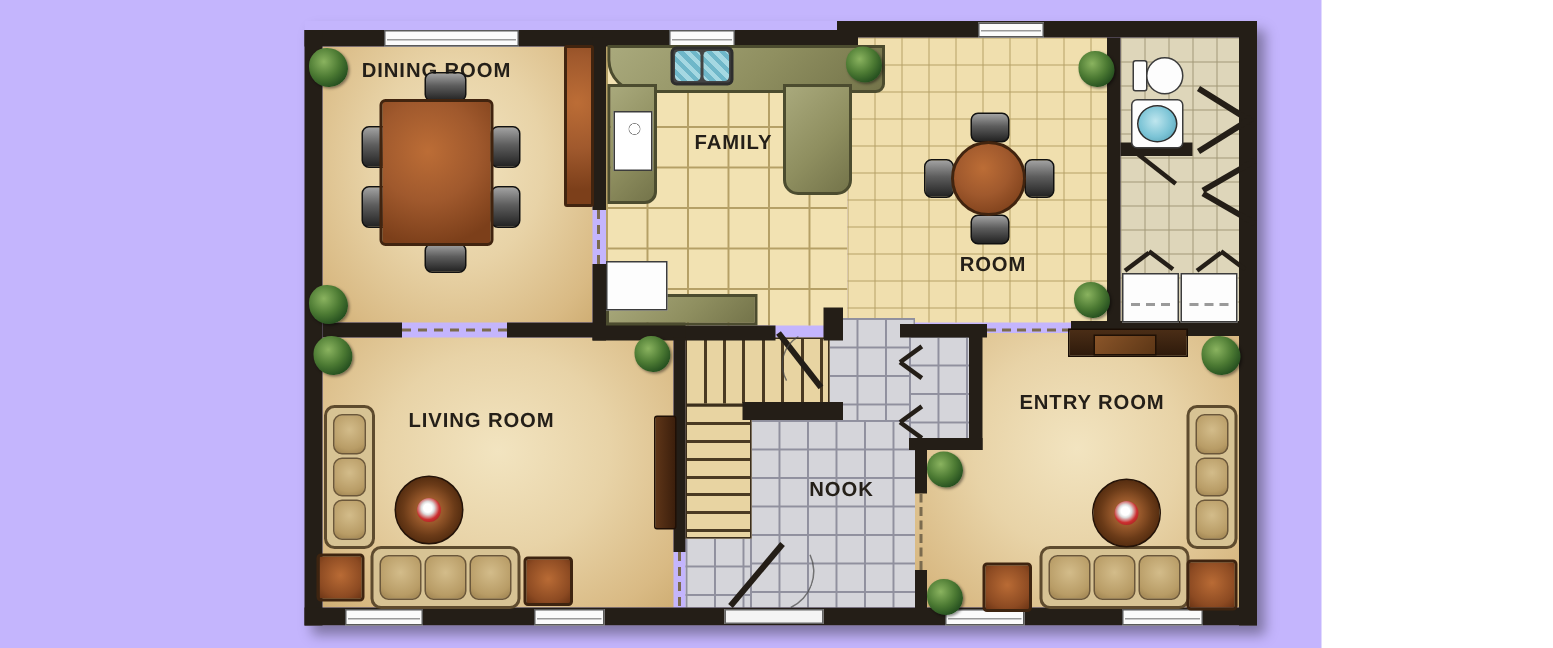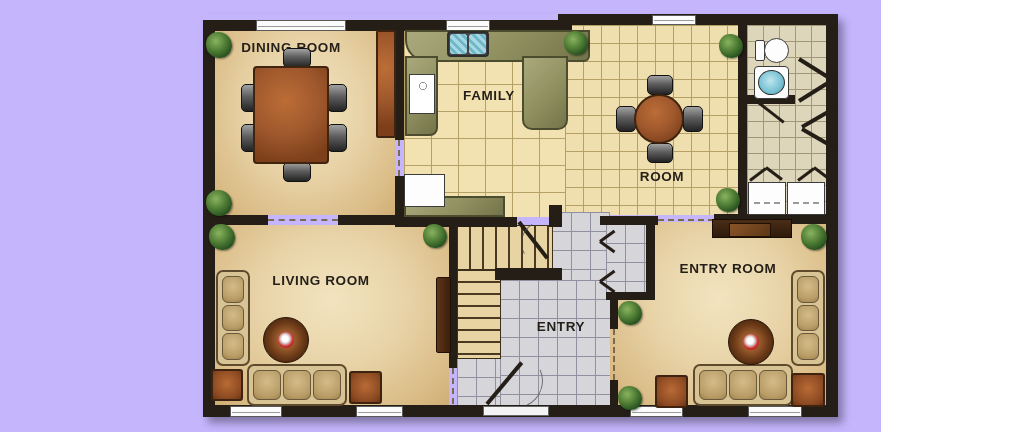--- a/index.html
+++ b/index.html
@@ -180,21 +180,21 @@
   </div>
   <div class="coffee" style="left:263px;top:317px;width:44px;height:44px;">
     <div class="flower"></div>
   </div>
   <div class="endtable" style="left:211px;top:369px;width:32px;height:32px;"></div>
   <div class="endtable" style="left:349px;top:371px;width:33px;height:33px;"></div>
   <div class="abs" style="left:436px;top:277px;width:15px;height:76px;background:linear-gradient(90deg,#5e3518,#3c1f0c);border:1px solid #1f0f05;border-radius:2px;"></div>
   <div class="plant" style="left:209px;top:224px;width:26px;height:26px;"></div>
   <div class="plant" style="left:423px;top:224px;width:24px;height:24px;"></div>
 
-  <div class="room-label" style="left:561px;top:326px;">ENTRY</div>
+  <div class="room-label" style="left:561px;top:326px;">NOOK</div>
   <div class="bar" style="left:600px;top:240px;width:18px;height:3px;transform:rotate(-36deg);"></div>
   <div class="bar" style="left:600px;top:240px;width:18px;height:3px;transform:rotate(36deg);"></div>
   <div class="bar" style="left:600px;top:280px;width:18px;height:3px;transform:rotate(-36deg);"></div>
   <div class="bar" style="left:600px;top:280px;width:18px;height:3px;transform:rotate(36deg);"></div>
 
   <div class="room-label" style="left:728px;top:268px;">ENTRY ROOM</div>
   <div class="abs" style="left:712px;top:219px;width:80px;height:19px;background:linear-gradient(180deg,#4a2d16,#2e1a0b);border:1px solid #180c04;">
     <div style="position:absolute;left:16px;top:3px;width:40px;height:12px;background:linear-gradient(135deg,#8a5529,#5c3616);border:1px solid #1f1005;"></div>
   </div>
   <div class="sofa" style="left:791px;top:270px;width:34px;height:96px;flex-direction:column;">

